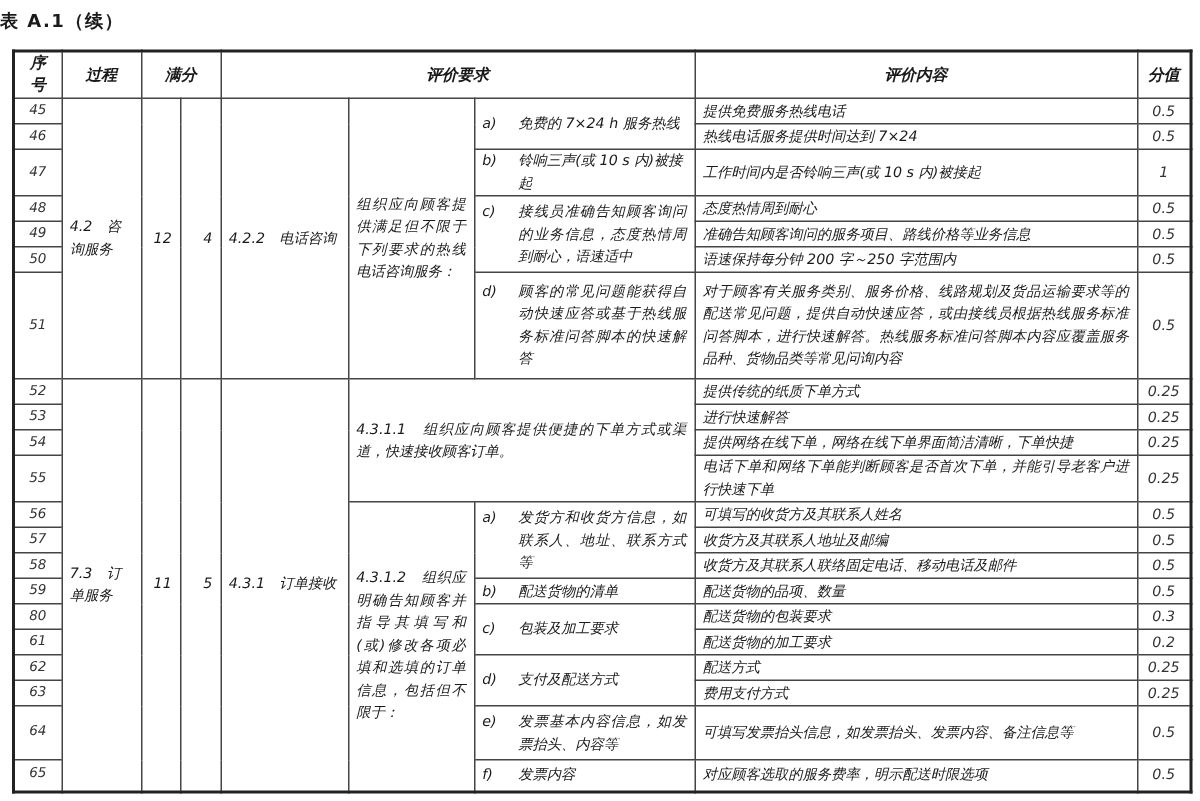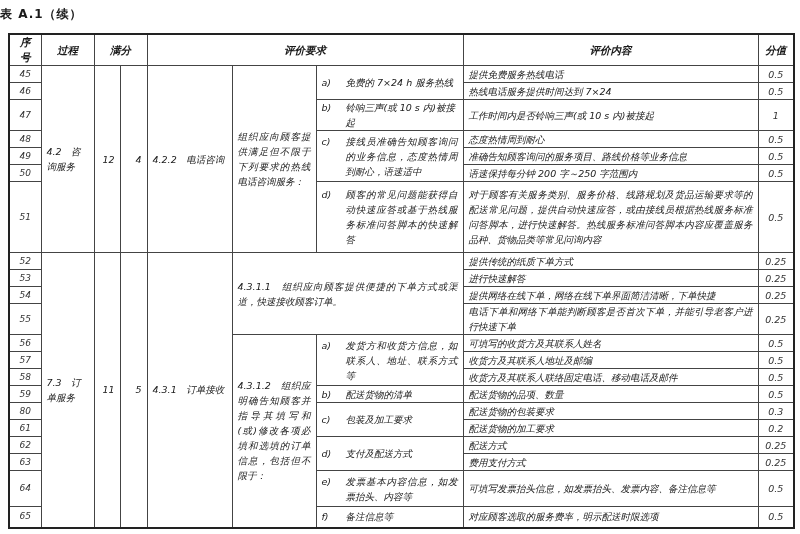--- a/index.html
+++ b/index.html
@@ -216,20 +216,20 @@
           </div>
       </td>
       <td>可填写发票抬头信息，如发票抬头、发票内容、备注信息等</td>
       <td class="score">0.5</td>
     </tr>
     <tr style="height:21px">
       <td class="seq">65</td>
       <td>
         <div class="item">
             <span class="lbl">f)</span>
-            <span class="txt">备注信息等</span>
+            <span class="txt">发票内容</span>
           </div>
       </td>
       <td>对应顾客选取的服务费率，明示配送时限选项</td>
       <td class="score">0.5</td>
     </tr>
   </tbody>
 </table>
 
 </body></html>

